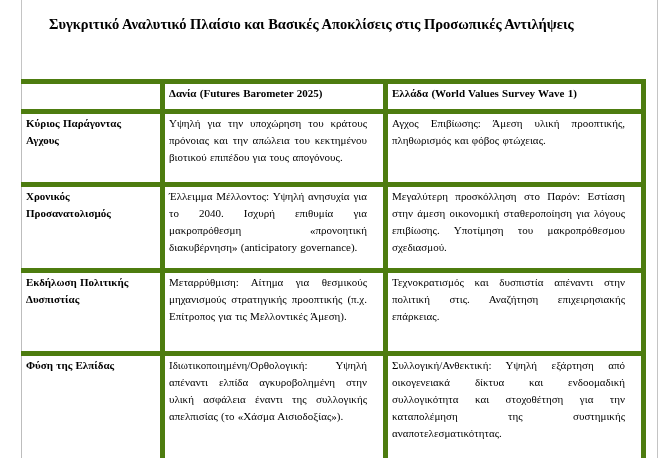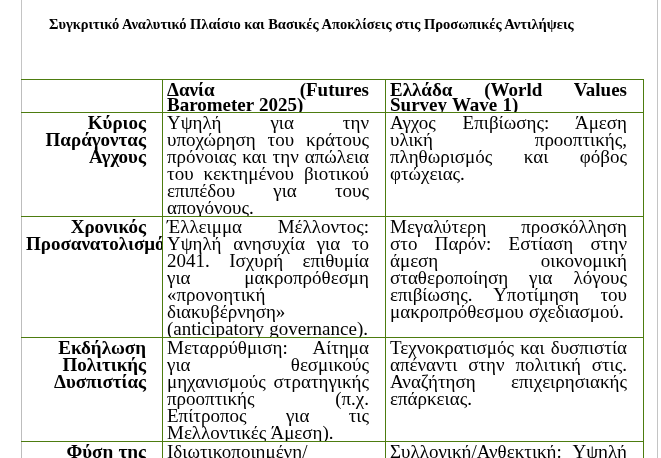--- a/index.html
+++ b/index.html
@@ -22,40 +22,40 @@
     font-size:14.5px; font-weight:bold;
     white-space:nowrap; letter-spacing:0;margin-left:24px;
   }
   table.doc-table {
     position:absolute; left:21px; top:79px;
     width:622px;
     border-collapse:collapse;
     table-layout:fixed;
   }
   .doc-table td, .doc-table th {
-    border:1px solid #4d7c0f;
+    border:5px solid #4d7c0f;
     vertical-align:top;
     padding:1px 16px 0 4px;
-    font-size:19px;
+    font-size:11px;
     line-height:17px;
     text-align:justify;
     overflow:hidden;
     word-spacing:0.5px;
   }
   .doc-table .col-first {
     border-left:1px solid #bdbdbd;
   }
   .doc-table th {
     font-weight:bold;
     line-height:15px;
     padding-top:2px;
   }
   .doc-table td.row-label {
     font-weight:bold;
-    text-align:right;
+    text-align:left;
   }
   tr.row-head   { height:30px; }
   tr.row-1      { height:73px; }
   tr.row-2      { height:86px; }
   tr.row-3      { height:83px; }
   tr.row-4      { height:125px; }
 </style>
 </head>
 <body>
 
@@ -76,21 +76,21 @@
     <th>Δανία (Futures Barometer 2025)</th>
     <th>Ελλάδα (World Values Survey Wave 1)</th>
   </tr>
   <tr class="row-1">
     <td class="row-label col-first">Κύριος Παράγοντας Αγχους</td>
     <td>Υψηλή για την υποχώρηση του κράτους πρόνοιας και την απώλεια του κεκτημένου βιοτικού επιπέδου για τους απογόνους.</td>
     <td>Αγχος Επιβίωσης: Άμεση υλική προοπτικής, πληθωρισμός και φόβος φτώχειας.</td>
   </tr>
   <tr class="row-2">
     <td class="row-label col-first">Χρονικός Προσανατολισμός</td>
-    <td>Έλλειμμα Μέλλοντος: Υψηλή ανησυχία για το 2041. Ισχυρή επιθυμία για μακροπρόθεσμη «προνοητική διακυβέρνηση» (anticipatory governance).</td>
+    <td>Έλλειμμα Μέλλοντος: Υψηλή ανησυχία για το 2040. Ισχυρή επιθυμία για μακροπρόθεσμη «προνοητική διακυβέρνηση» (anticipatory governance).</td>
     <td>Μεγαλύτερη προσκόλληση στο Παρόν: Εστίαση στην άμεση οικονομική σταθεροποίηση για λόγους επιβίωσης. Υποτίμηση του μακροπρόθεσμου σχεδιασμού.</td>
   </tr>
   <tr class="row-3">
     <td class="row-label col-first">Εκδήλωση Πολιτικής Δυσπιστίας</td>
     <td>Μεταρρύθμιση: Αίτημα για θεσμικούς μηχανισμούς στρατηγικής προοπτικής (π.χ. Επίτροπος για τις Μελλοντικές Άμεση).</td>
     <td>Τεχνοκρατισμός και δυσπιστία απέναντι στην πολιτική στις. Αναζήτηση επιχειρησιακής επάρκειας.</td>
   </tr>
   <tr class="row-4">
     <td class="row-label col-first">Φύση της Ελπίδας</td>
     <td>Ιδιωτικοποιημένη/Ορθολογική: Υψηλή απέναντι ελπίδα αγκυροβολημένη στην υλική ασφάλεια έναντι της συλλογικής απελπισίας (το «Χάσμα Αισιοδοξίας»).</td>

